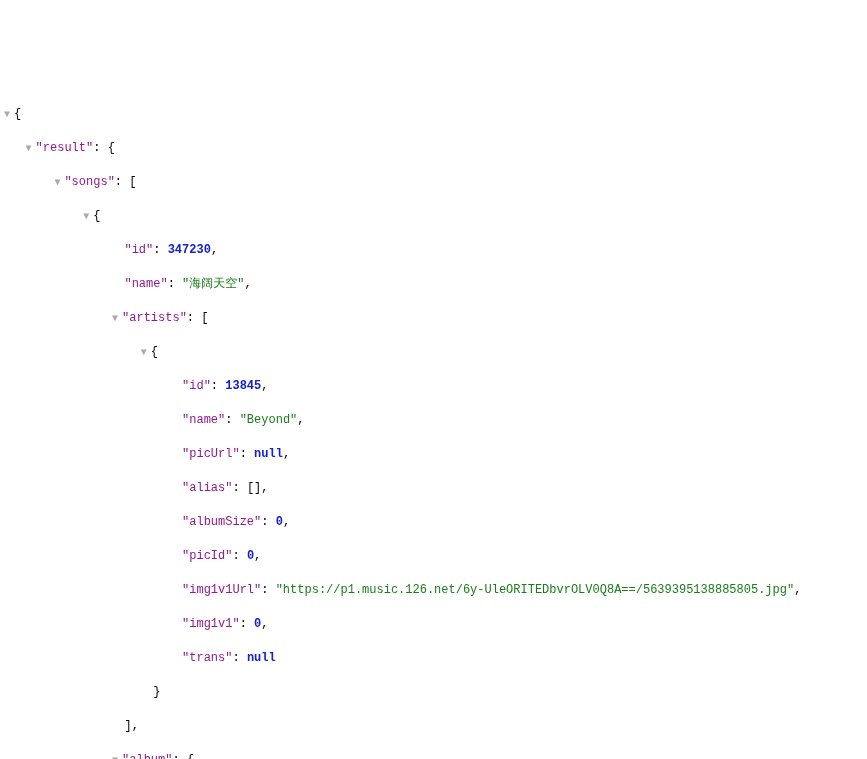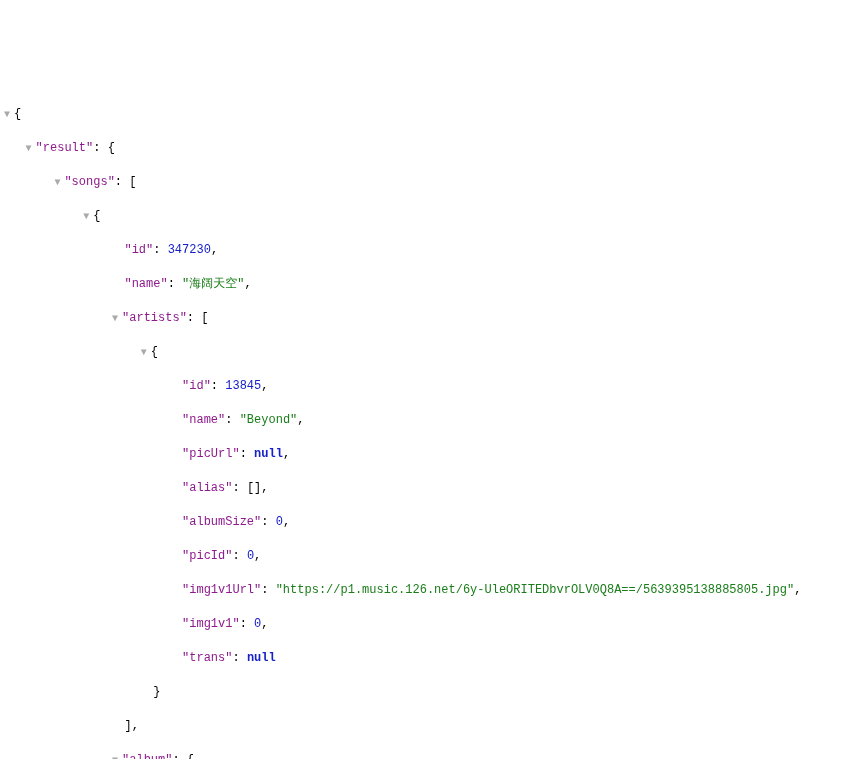--- a/index.html
+++ b/index.html
@@ -17,21 +17,21 @@
   .tri {
     color: #aaa;
     display: inline-block;
     width: 10px;
     text-align: center;
     font-size: 10px;
     margin-right: 2px;
   }
   .sp { display: inline-block; }
   .key   { color: #8e1a8e; }   
-  .num   { color: #1620c8; }   
+  .num   { color: #1620c8; font-weight: bold; }   
   .str   { color: #197d19; }   
   .nul   { color: #1620c8; font-weight: 600; }
   .punc  { color: #000; }
   .line  { display: block; }
 </style>
 </head>
 <body>
 
 
 

